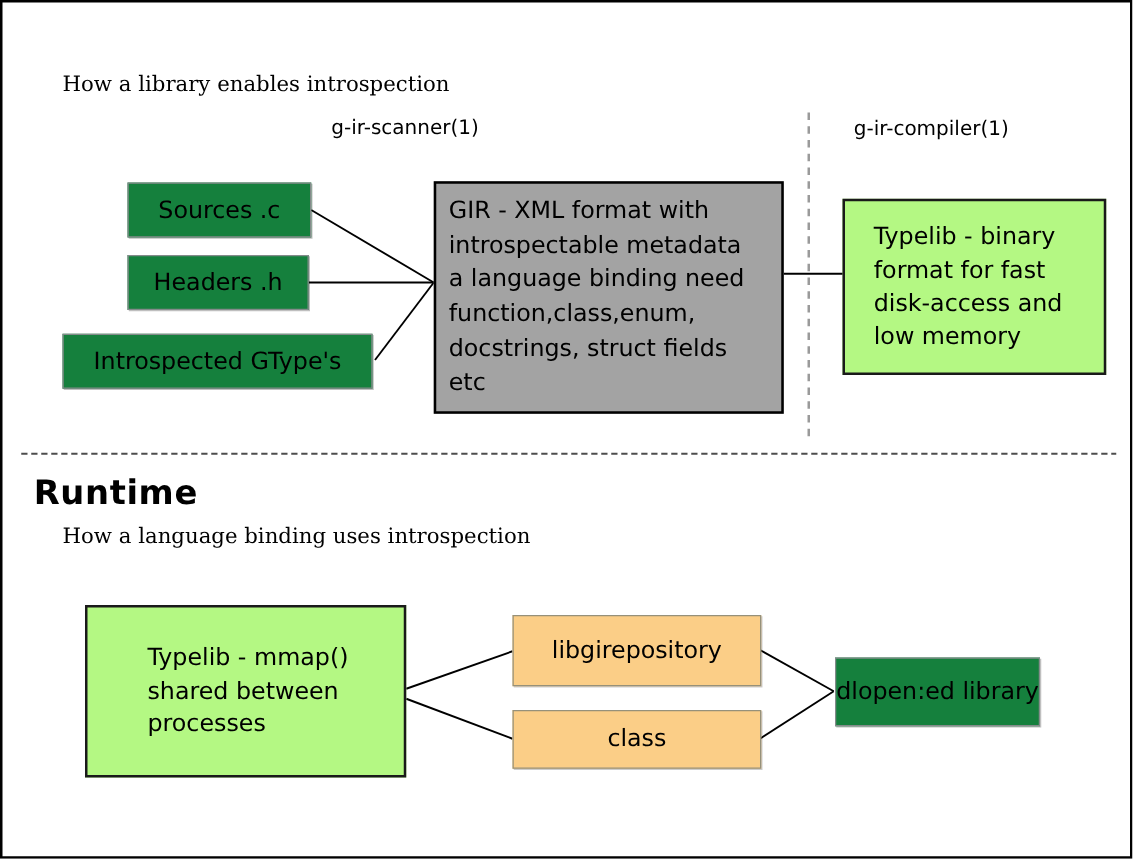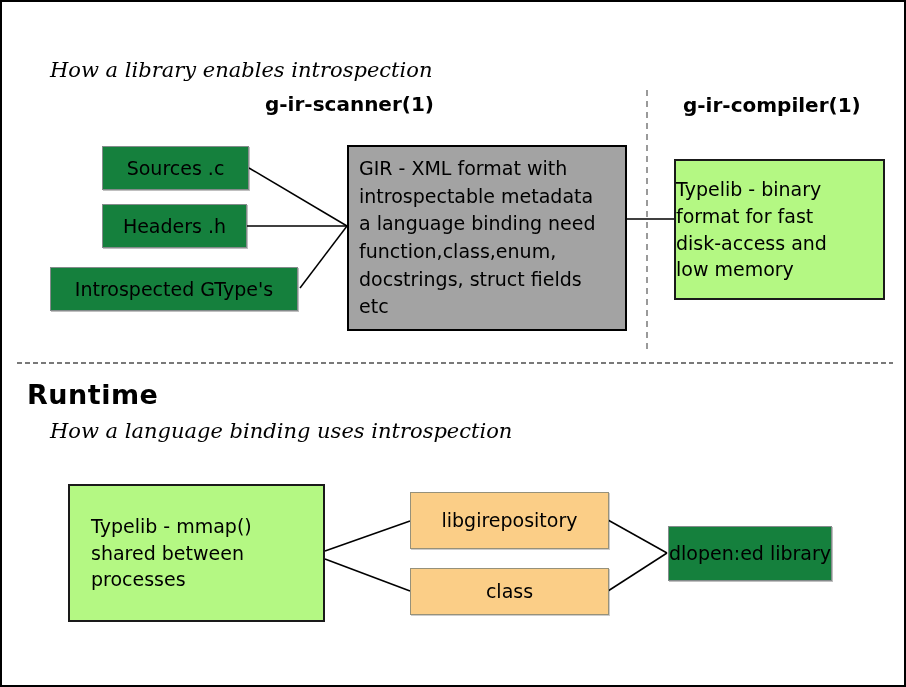--- a/index.html
+++ b/index.html
@@ -15,27 +15,25 @@
   }
   .section-title{
     position:absolute;
     font-size:27px;
     font-weight:700;
     letter-spacing:0.5px;
   }
   .section-subtitle{
     position:absolute;
     font-family:"DejaVu Serif","Liberation Serif",serif;
-    font-style:italic;
-    font-size:21px;
+    font-size:17px;
   }
   .process-label{
     position:absolute;
-    font-size:20px;
-    font-weight:bold;
+    font-size:16px;
   }
   .node{
     position:absolute;
     box-sizing:border-box;
     display:flex;
     align-items:center;
     justify-content:center;
     font-size:19px;
     line-height:1.4;
     white-space:pre;
@@ -56,22 +54,22 @@
   .node.orange{
     background:#fbce87;
     border:1px solid #96917a;
     box-shadow:1px 1px 0 rgba(0,0,0,0.2);
   }
   .node.left-text{
     justify-content:flex-start;
     text-align:left;
   }
   #gir-box{padding-left:10px;line-height:1.46;}
-  #typelib-binary-box{line-height:1.42;}
-  #typelib-mmap-box{padding-left:21px;line-height:1.42;}
+  #typelib-binary-box{padding-left:23px;line-height:1.42;}
+  #typelib-mmap-box{padding-left:48px;line-height:1.42;}
   svg.lines{
     position:absolute;
     left:0;top:0;
     width:906px;height:687px;
     pointer-events:none;
   }
 </style>
 </head>
 <body>
 

